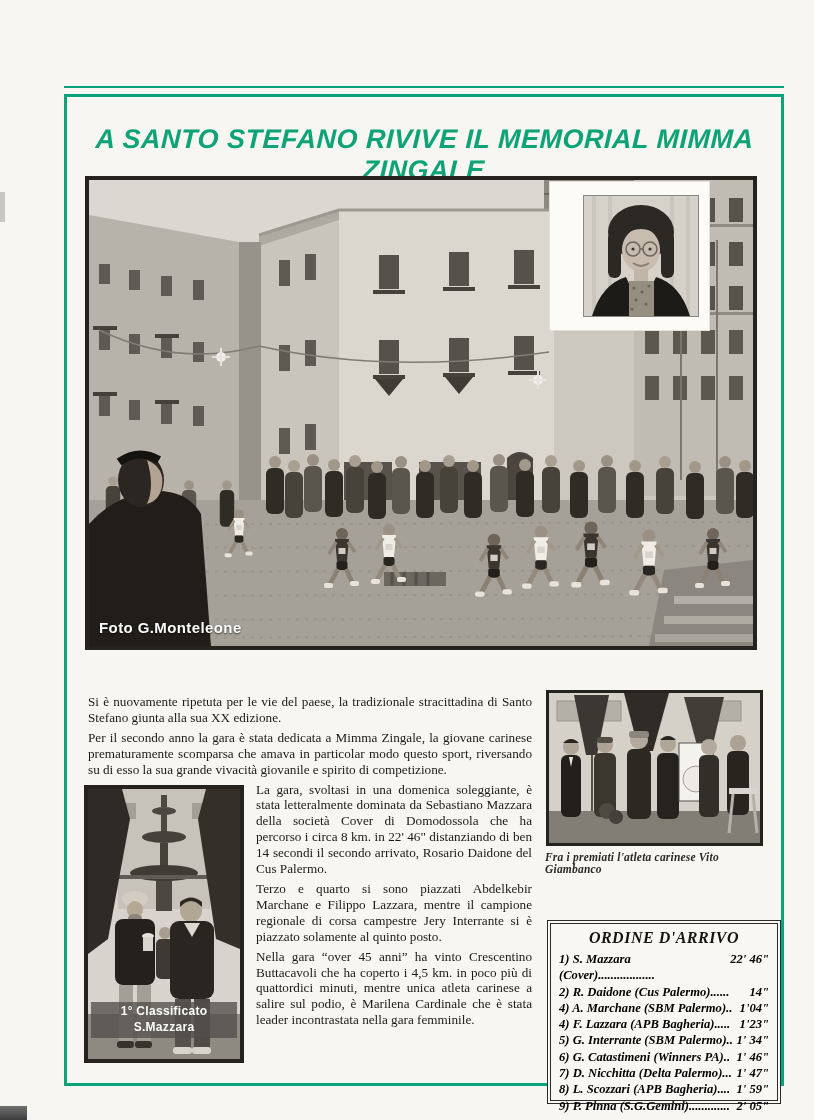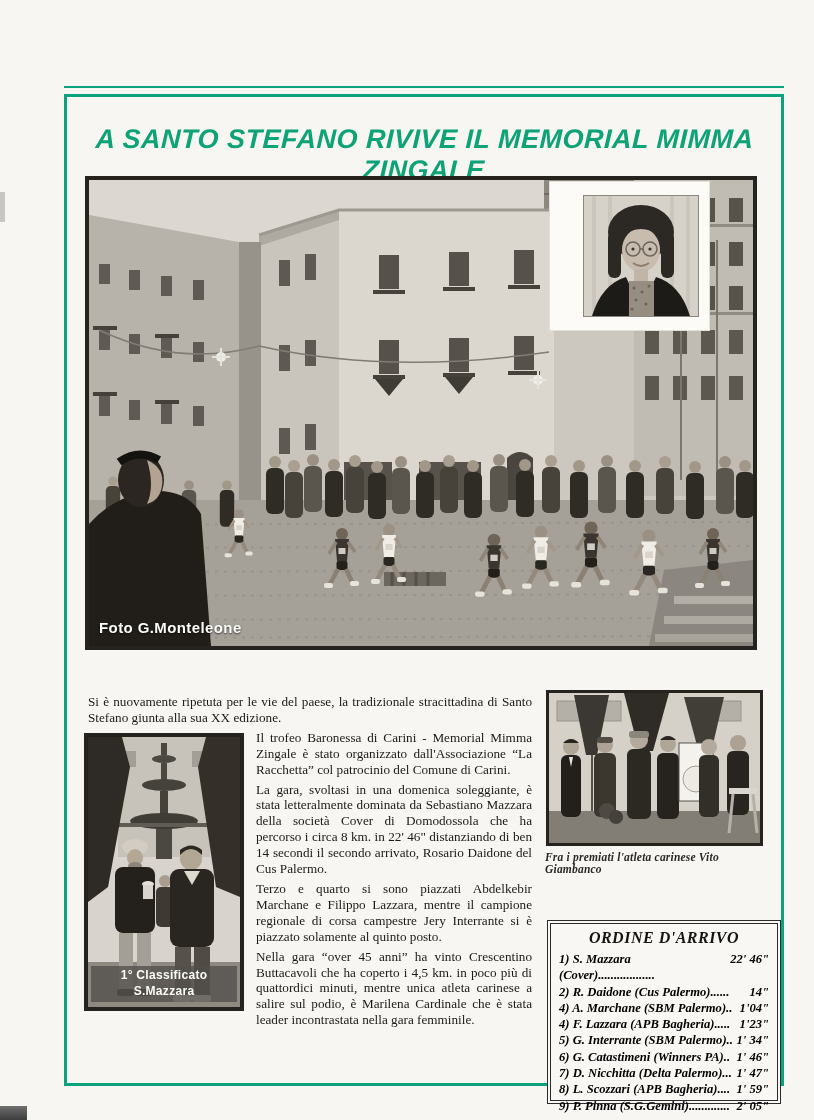--- a/index.html
+++ b/index.html
@@ -35,21 +35,21 @@
   .inset svg{position:absolute;left:34px;top:14px;width:114px;height:120px;
     outline:1px solid #8a8680;display:block;}
   
   .article{position:absolute;left:84px;top:690px;width:452px;max-height:398px;
     overflow:hidden;color:#1b1a18;font-size:13.2px;line-height:15.9px;
     text-align:justify;}
   .article p{margin:4px;}
   .float-photo{float:left;width:160px;height:278px;border:4px solid #26231e;
     box-sizing:border-box;margin:3px 12px 2px 0;position:relative;background:#d8d4cd;overflow:hidden;}
   .float-photo svg{display:block;width:100%;height:100%;}
-  .float-caption{position:absolute;left:3px;right:3px;bottom:5px;
+  .float-caption{position:absolute;left:3px;right:3px;bottom:21px;
     background:rgba(82,80,76,.78);color:#fbfbf8;text-align:center;
     font-family:"Liberation Sans",sans-serif;font-weight:bold;font-size:12px;
     padding:2px 0;letter-spacing:.3px;}
   
   .side-photo{position:absolute;left:546px;top:690px;width:217px;height:156px;
     border:3px solid #26231e;box-sizing:border-box;background:#d5d1c9;}
   .side-photo svg{display:block;width:100%;height:100%;}
   .side-caption{position:absolute;left:545px;top:851px;width:220px;
     font-style:italic;font-size:11.5px;color:#2a2927;letter-spacing:.2px;font-weight:bold;}
   .results{position:absolute;left:547px;top:920px;width:234px;height:184px;
@@ -321,20 +321,21 @@
         <circle cx="52" cy="104" r="1.5"></circle>
           <circle cx="62" cy="108" r="1.5"></circle>
           <circle cx="48" cy="113" r="1.5"></circle>
       </g>
     </g>
   </svg>
 </div>
 
 <div class="article">
   <p>Si è nuovamente ripetuta per le vie del paese, la tradizionale stracittadina di Santo Stefano giunta alla sua XX edizione.</p>
+  <p>Per il secondo anno la gara è stata dedicata a Mimma Zingale, la giovane carinese prematuramente scomparsa che amava in particolar modo questo sport, riversando su di esso la sua grande vivacità giovanile e spirito di competizione.</p>
   <div class="float-photo">
     <svg viewBox="0 0 152 270" preserveAspectRatio="none">
       <rect width="152" height="270" fill="#d8d4cd"></rect>
       <rect x="30" y="0" width="92" height="120" fill="#c7c3bb"></rect>
       <rect x="38" y="14" width="10" height="16" fill="#a39f97"></rect>
         <rect x="104" y="14" width="10" height="16" fill="#a39f97"></rect>
       <g>
         <rect x="73" y="6" width="6" height="12" fill="#4b4842"></rect>
         <ellipse cx="76" cy="22" rx="12" ry="4" fill="#4b4842"></ellipse>
         <rect x="73" y="26" width="6" height="18" fill="#4b4842"></rect>
@@ -369,21 +370,20 @@
         <rect x="82" y="132" width="44" height="78" rx="9" fill="#292621"></rect>
         <polygon points="96,134 112,134 104,148" fill="#ddd9d1"></polygon>
         <rect x="87" y="210" width="16" height="50" fill="#56524b"></rect>
         <rect x="106" y="210" width="16" height="50" fill="#504c45"></rect>
         <rect x="85" y="258" width="19" height="7" rx="3" fill="#d8d4cc"></rect>
         <rect x="104" y="258" width="19" height="7" rx="3" fill="#d8d4cc"></rect>
       </g>
     </svg>
     <div class="float-caption">1° Classificato S.Mazzara</div>
   </div>
-  <p>Il trofeo Baronessa di Carini - Memorial Mimma Zingale è stato organizzato dall'Associazione “La Racchetta” col patrocinio del Comune di Carini.</p>
   <p>La gara, svoltasi in una domenica soleggiante, è stata letteralmente dominata da Sebastiano Mazzara della società Cover di Domodossola che ha percorso i circa 8 km. in 22' 46" distanziando di ben 14 secondi il secondo arrivato, Rosario Daidone del Cus Palermo.</p>
   <p>Terzo e quarto si sono piazzati Abdelkebir Marchane e Filippo Lazzara, mentre il campione regionale di corsa campestre Jery Interrante si è piazzato solamente al quinto posto.</p>
   <p>Nella gara “over 45 anni” ha vinto Crescentino Buttacavoli che ha coperto i 4,5 km. in poco più di quattordici minuti, mentre unica atleta carinese a salire sul podio, è Marilena Cardinale che è stata leader incontrastata nella gara femminile.</p>
 </div>
 
 <div class="side-photo">
   <svg viewBox="0 0 211 150" preserveAspectRatio="none">
     <rect width="211" height="150" fill="#d5d1c9"></rect>
     <g fill="#b4afa7" stroke="#9a958d">
       <rect x="8" y="8" width="24" height="20"></rect>

